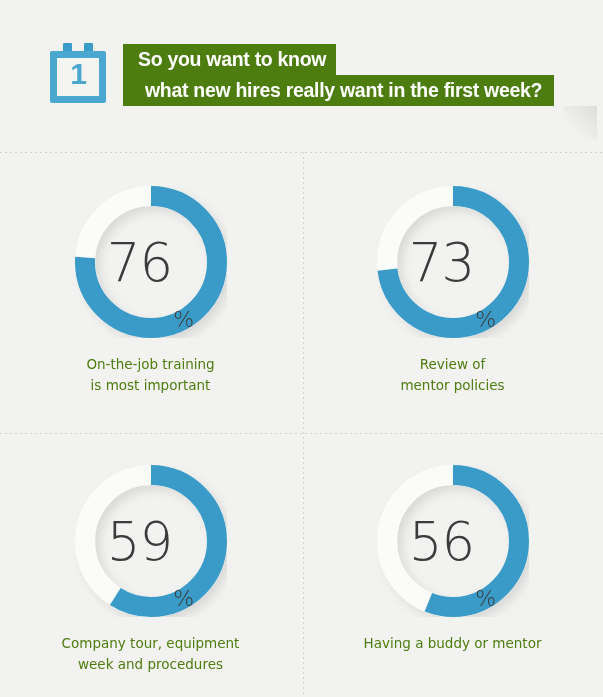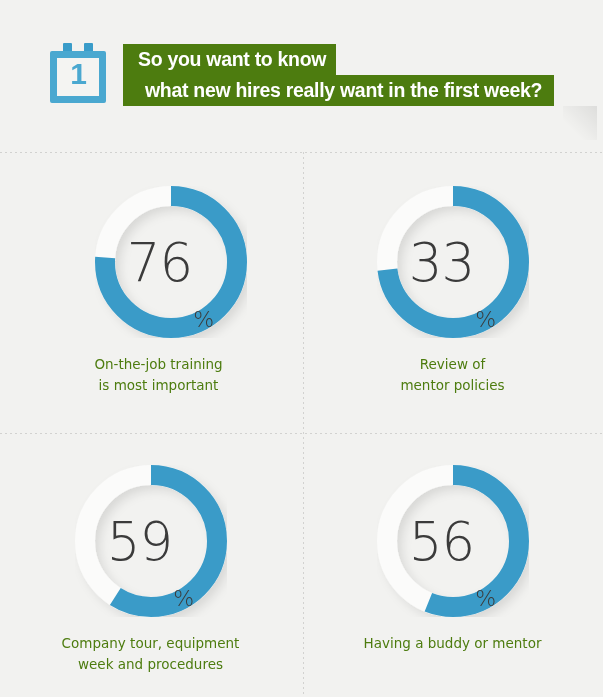--- a/index.html
+++ b/index.html
@@ -214,21 +214,21 @@
     <div class="band line1">So you want to know</div>
     <div class="band line2">what new hires really want in the first week?</div>
   </div>
 
 </div>
 
 <div class="divider-h" style="top:152px;"></div>
 <div class="divider-h" style="top:433px;"></div>
 <div class="divider-v" style="left:303px; top:152px; height:545px;"></div>
 
-<div class="cell" style="left:8px;   top:168px;padding-left:24px;">
+<div class="cell" style="left:0px;   top:168px;">
   <div class="donut-wrap">
     <svg width="152" height="152" viewBox="0 0 152 152">
       <defs>
         <filter id="sh0" x="-30%" y="-30%" width="180%" height="180%">
           <feDropShadow dx="5" dy="5" stdDeviation="5" flood-color="#000000" flood-opacity="0.10"></feDropShadow>
         </filter>
       </defs>
       <circle cx="76" cy="76" r="66" fill="none" stroke="#fbfbfa" stroke-width="20" filter="url(#sh0)"></circle>
       <circle class="arc" cx="76" cy="76" r="66" fill="none" stroke="#3a9bc8" stroke-width="20" transform="rotate(-90 76 76)" stroke-dasharray="315.16457500812805 99.52565526572465"></circle>
     </svg>
@@ -248,21 +248,21 @@
     <svg width="152" height="152" viewBox="0 0 152 152">
       <defs>
         <filter id="sh1" x="-30%" y="-30%" width="180%" height="180%">
           <feDropShadow dx="5" dy="5" stdDeviation="5" flood-color="#000000" flood-opacity="0.10"></feDropShadow>
         </filter>
       </defs>
       <circle cx="76" cy="76" r="66" fill="none" stroke="#fbfbfa" stroke-width="20" filter="url(#sh1)"></circle>
       <circle class="arc" cx="76" cy="76" r="66" fill="none" stroke="#3a9bc8" stroke-width="20" transform="rotate(-90 76 76)" stroke-dasharray="302.72386809991247 111.96636217394024"></circle>
     </svg>
     <div class="donut-value">
-      <span class="num">33</span>
+      <span class="num">73</span>
       <span class="pct">%</span>
     </div>
   </div>
   <div class="caption">
     <span class="cl">Review of</span>
     <span class="cl">mentor policies</span>
   </div>
 </div>
 
 <div class="cell" style="left:0px;   top:447px;">

